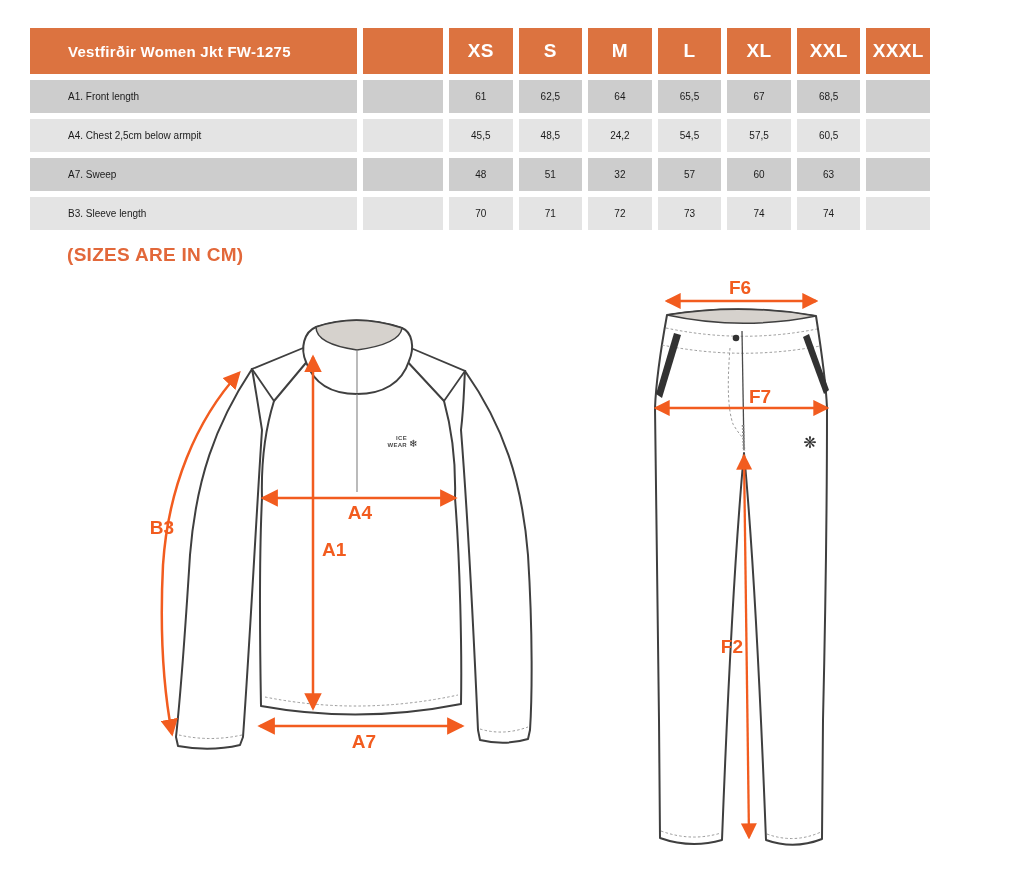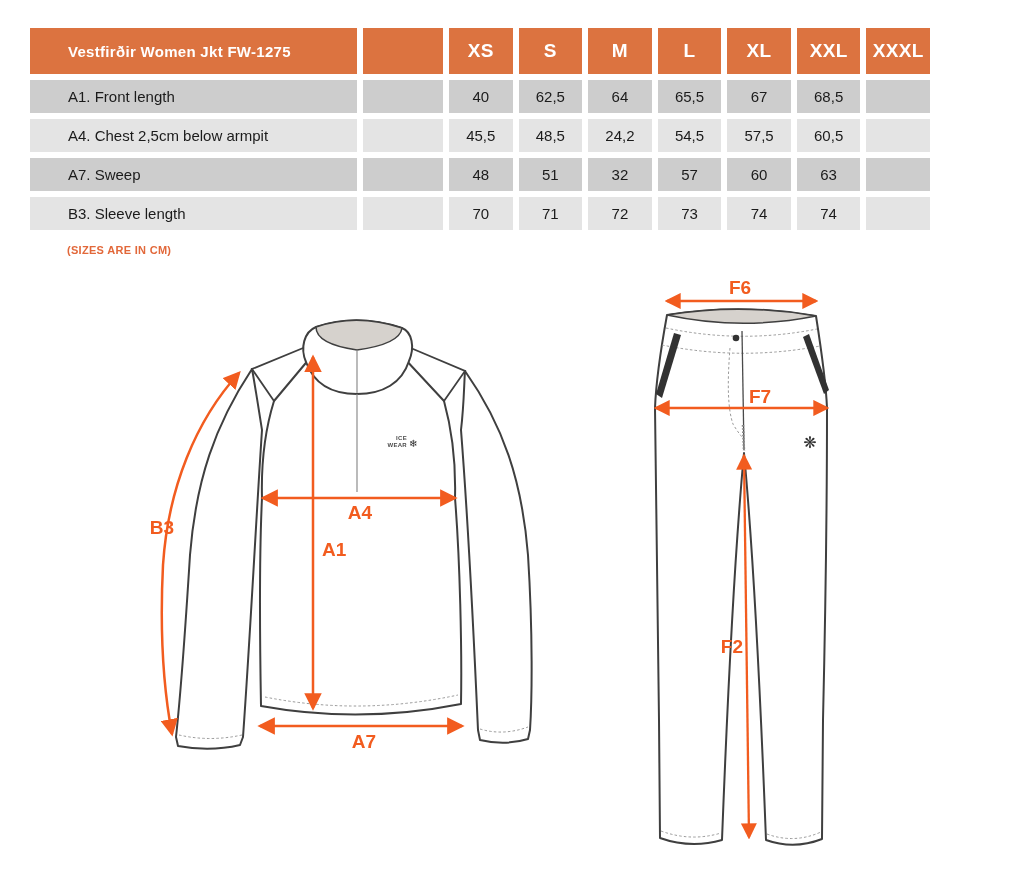--- a/index.html
+++ b/index.html
@@ -9,28 +9,28 @@
   }
   
   .size-table{
     position:absolute;left:30px;top:28px;width:900px;
     display:grid;grid-template-columns:327px 80px repeat(7,1fr);
     gap:6px;
   }
   .cell{display:flex;align-items:center;justify-content:center;}
   .th{height:46px;background:var(--header-bg);color:#ffffff;font-weight:bold;font-size:19px;letter-spacing:.3px;}
   .th-title{justify-content:flex-start;padding-left:38px;font-size:15px;box-sizing:border-box;}
-  .td{height:33px;font-size:15px;}
+  .td{height:33px;font-size:10px;}
   .td-label{justify-content:flex-start;padding-left:38px;box-sizing:border-box;}
   .row-dark{background:var(--row-dark);}
   .row-light{background:var(--row-light);}
   
   .note{
     position:absolute;left:67px;top:244px;
-    color:var(--note-text);font-weight:bold;font-size:11px;letter-spacing:.3px;
+    color:var(--note-text);font-weight:bold;font-size:19px;letter-spacing:.3px;
   }
   
   .diagram{position:absolute;left:0;top:270px;}
   .ol{fill:#ffffff;stroke:var(--outline);stroke-width:2;stroke-linejoin:round;stroke-linecap:round;}
   .ln{fill:none;stroke:var(--outline);stroke-width:1.8;stroke-linecap:round;}
   .gray-fill{fill:var(--inner-gray);stroke:var(--outline);stroke-width:1.5;}
   .stitch{fill:none;stroke:#9a9a9a;stroke-width:1;stroke-dasharray:2.5 2.2;}
   .zip{fill:none;stroke:#8d8d8d;stroke-width:1.2;}
   .seam{fill:none;stroke:#4a4a4a;stroke-width:1.3;}
   .dark-fill{fill:#323232;stroke:none;}
@@ -49,21 +49,21 @@
     <div class="cell th"></div>
     <div class="cell th">XS</div>
     <div class="cell th">S</div>
     <div class="cell th">M</div>
     <div class="cell th">L</div>
     <div class="cell th">XL</div>
     <div class="cell th">XXL</div>
     <div class="cell th">XXXL</div>
     <div class="cell td td-label row-dark">A1. Front length</div>
     <div class="cell td row-dark"></div>
-    <div class="cell td row-dark">40</div>
+    <div class="cell td row-dark">61</div>
     <div class="cell td row-dark">62,5</div>
     <div class="cell td row-dark">64</div>
     <div class="cell td row-dark">65,5</div>
     <div class="cell td row-dark">67</div>
     <div class="cell td row-dark">68,5</div>
     <div class="cell td row-dark"></div>
     <div class="cell td td-label row-light">A4. Chest 2,5cm below armpit</div>
     <div class="cell td row-light"></div>
     <div class="cell td row-light">45,5</div>
     <div class="cell td row-light">48,5</div>

